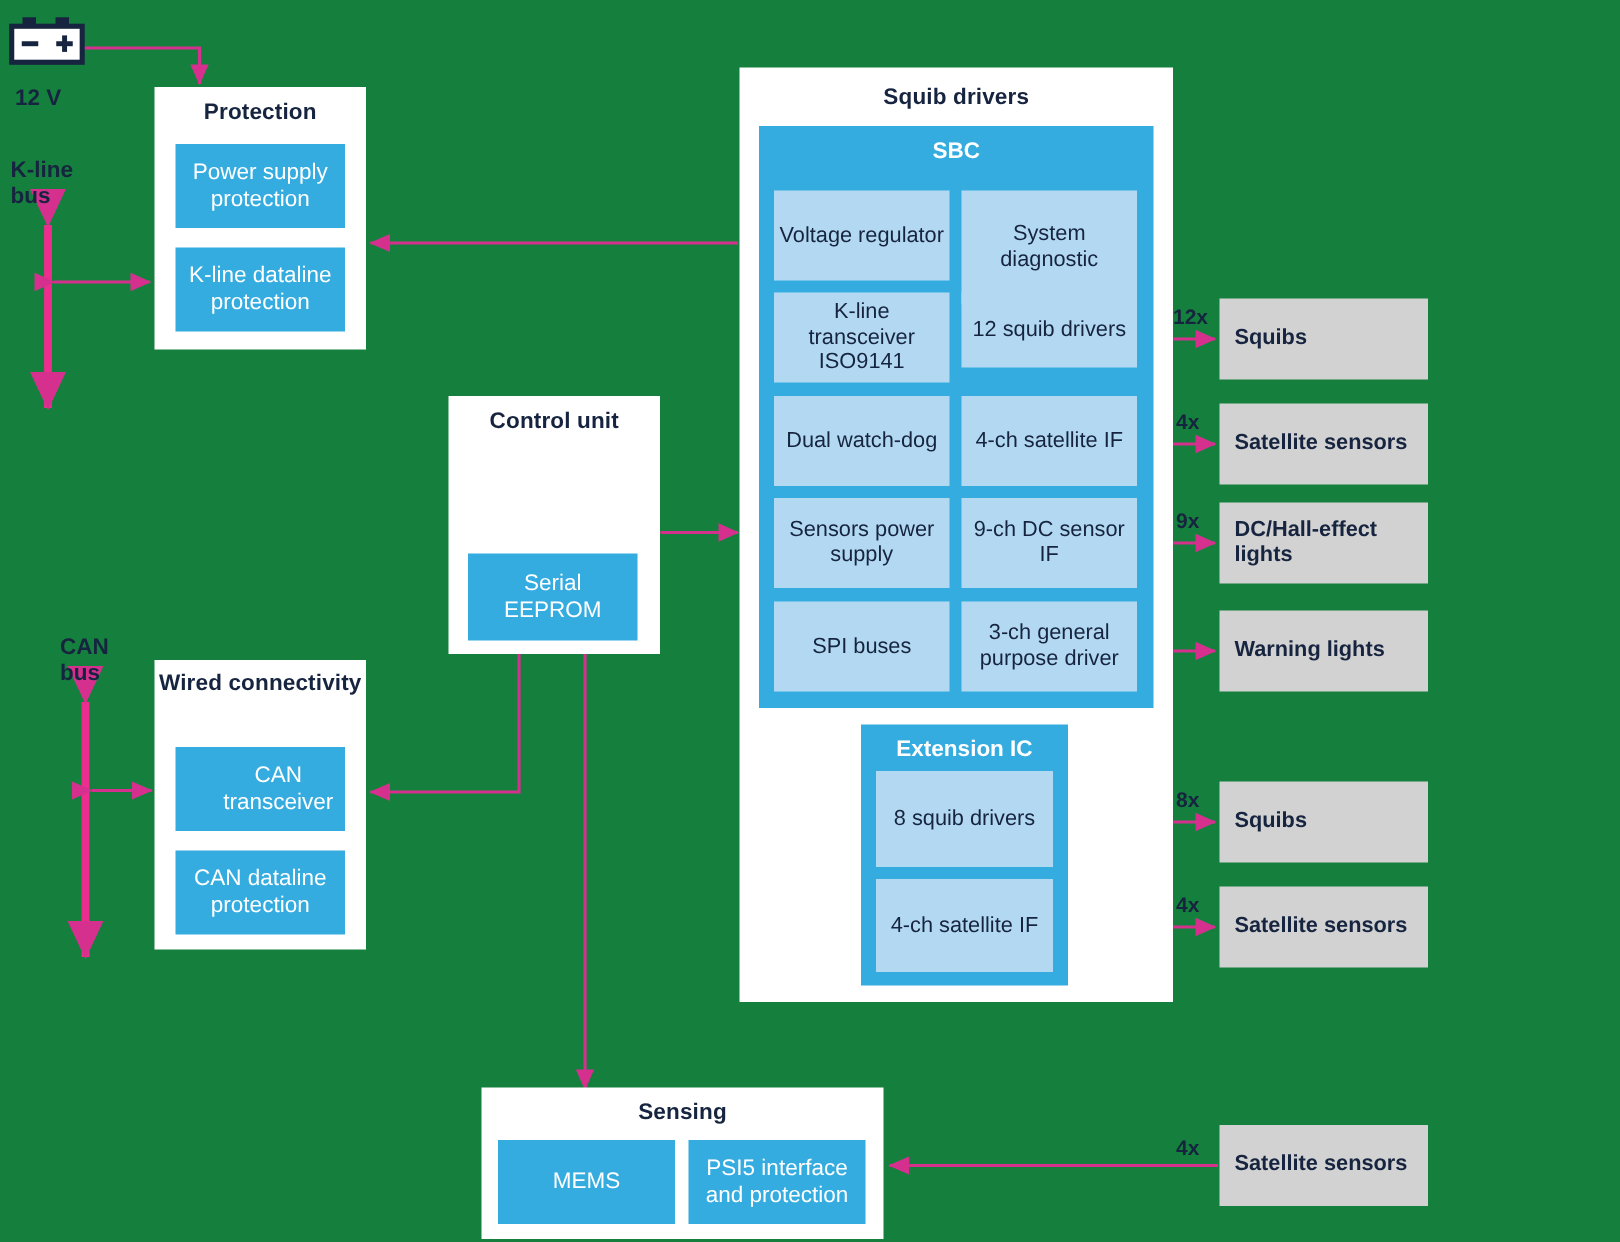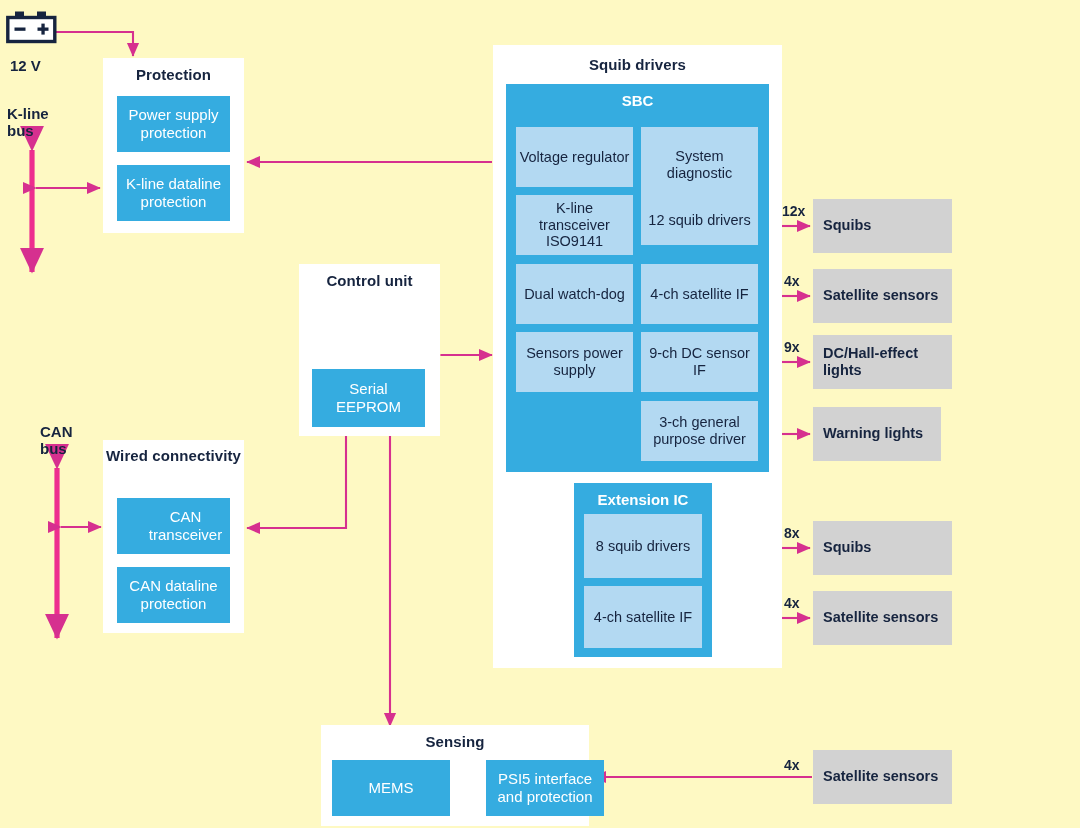--- a/index.html
+++ b/index.html
@@ -8,21 +8,21 @@
     padding: 0;
     background: #ffffff;
   }
   body {
     font-family: "Liberation Sans", sans-serif;
   }
   #stage {
     position: relative;
     width: 1080px;
     height: 828px;
-    background: #fef9c3;
+    background: #15803d;
     overflow: hidden;
   }
   
   .outer-box {
     position: absolute;
     background: #ffffff;
     border: 1.6px solid #4a5a६8;
     border-color: #4e5d6b;
     box-sizing: border-box;
   }
@@ -237,45 +237,46 @@
 
   <div class="cell" style="left:516px; top:195px; width:117px; height:60px;">K-line transceiver ISO9141</div>
   <div class="cell" style="left:641px; top:195px; width:117px; height:50px;">12 squib drivers</div>
 
   <div class="cell" style="left:516px; top:264px; width:117px; height:60px;">Dual watch-dog</div>
   <div class="cell" style="left:641px; top:264px; width:117px; height:60px;">4-ch satellite IF</div>
 
   <div class="cell" style="left:516px; top:332px; width:117px; height:60px;">Sensors power supply</div>
   <div class="cell" style="left:641px; top:332px; width:117px; height:60px;">9-ch DC sensor IF</div>
 
+  <div class="cell" style="left:516px; top:401px; width:117px; height:60px;">SPI buses</div>
   <div class="cell" style="left:641px; top:401px; width:117px; height:60px;">3-ch general purpose driver</div>
 
   <div class="sbc-panel" style="left:574px; top:483px; width:138px; height:174px;">
     <div class="sbc-title" style="top:8px;">Extension IC</div>
   </div>
   <div class="cell" style="left:584px; top:514px; width:118px; height:64px;">8 squib drivers</div>
   <div class="cell" style="left:584px; top:586px; width:118px; height:62px;">4-ch satellite IF</div>
 
   <div class="outer-box" style="left:321px; top:725px; width:268px; height:101px;">
     <div class="outer-title" style="top:8px;">Sensing</div>
   </div>
   <div class="blue-box" style="left:332px; top:760px; width:118px; height:56px;">MEMS</div>
-  <div class="blue-box" style="left:486px; top:760px; width:118px; height:56px;">PSI5 interface and protection</div>
+  <div class="blue-box" style="left:459px; top:760px; width:118px; height:56px;">PSI5 interface and protection</div>
 
   <div class="edge-label" style="left:782px; top:203px;">12x</div>
   <div class="gray-box" style="left:813px; top:199px; width:139px; height:54px;">Squibs</div>
 
   <div class="edge-label" style="left:784px; top:273px;">4x</div>
   <div class="gray-box" style="left:813px; top:269px; width:139px; height:54px;">Satellite sensors</div>
 
   <div class="edge-label" style="left:784px; top:339px;">9x</div>
   <div class="gray-box" style="left:813px; top:335px; width:139px; height:54px;">DC/Hall-effect lights</div>
 
   <div class="edge-label" style="left:784px; top:411px;"></div>
-  <div class="gray-box" style="left:813px; top:407px; width:128px; height:54px;">Warning lights</div>
+  <div class="gray-box" style="left:813px; top:407px; width:139px; height:54px;">Warning lights</div>
 
   <div class="edge-label" style="left:784px; top:525px;">8x</div>
   <div class="gray-box" style="left:813px; top:521px; width:139px; height:54px;">Squibs</div>
 
   <div class="edge-label" style="left:784px; top:595px;">4x</div>
   <div class="gray-box" style="left:813px; top:591px; width:139px; height:54px;">Satellite sensors</div>
 
   <div class="edge-label" style="left:784px; top:757px;">4x</div>
   <div class="gray-box" style="left:813px; top:750px; width:139px; height:54px;">Satellite sensors</div>
 

